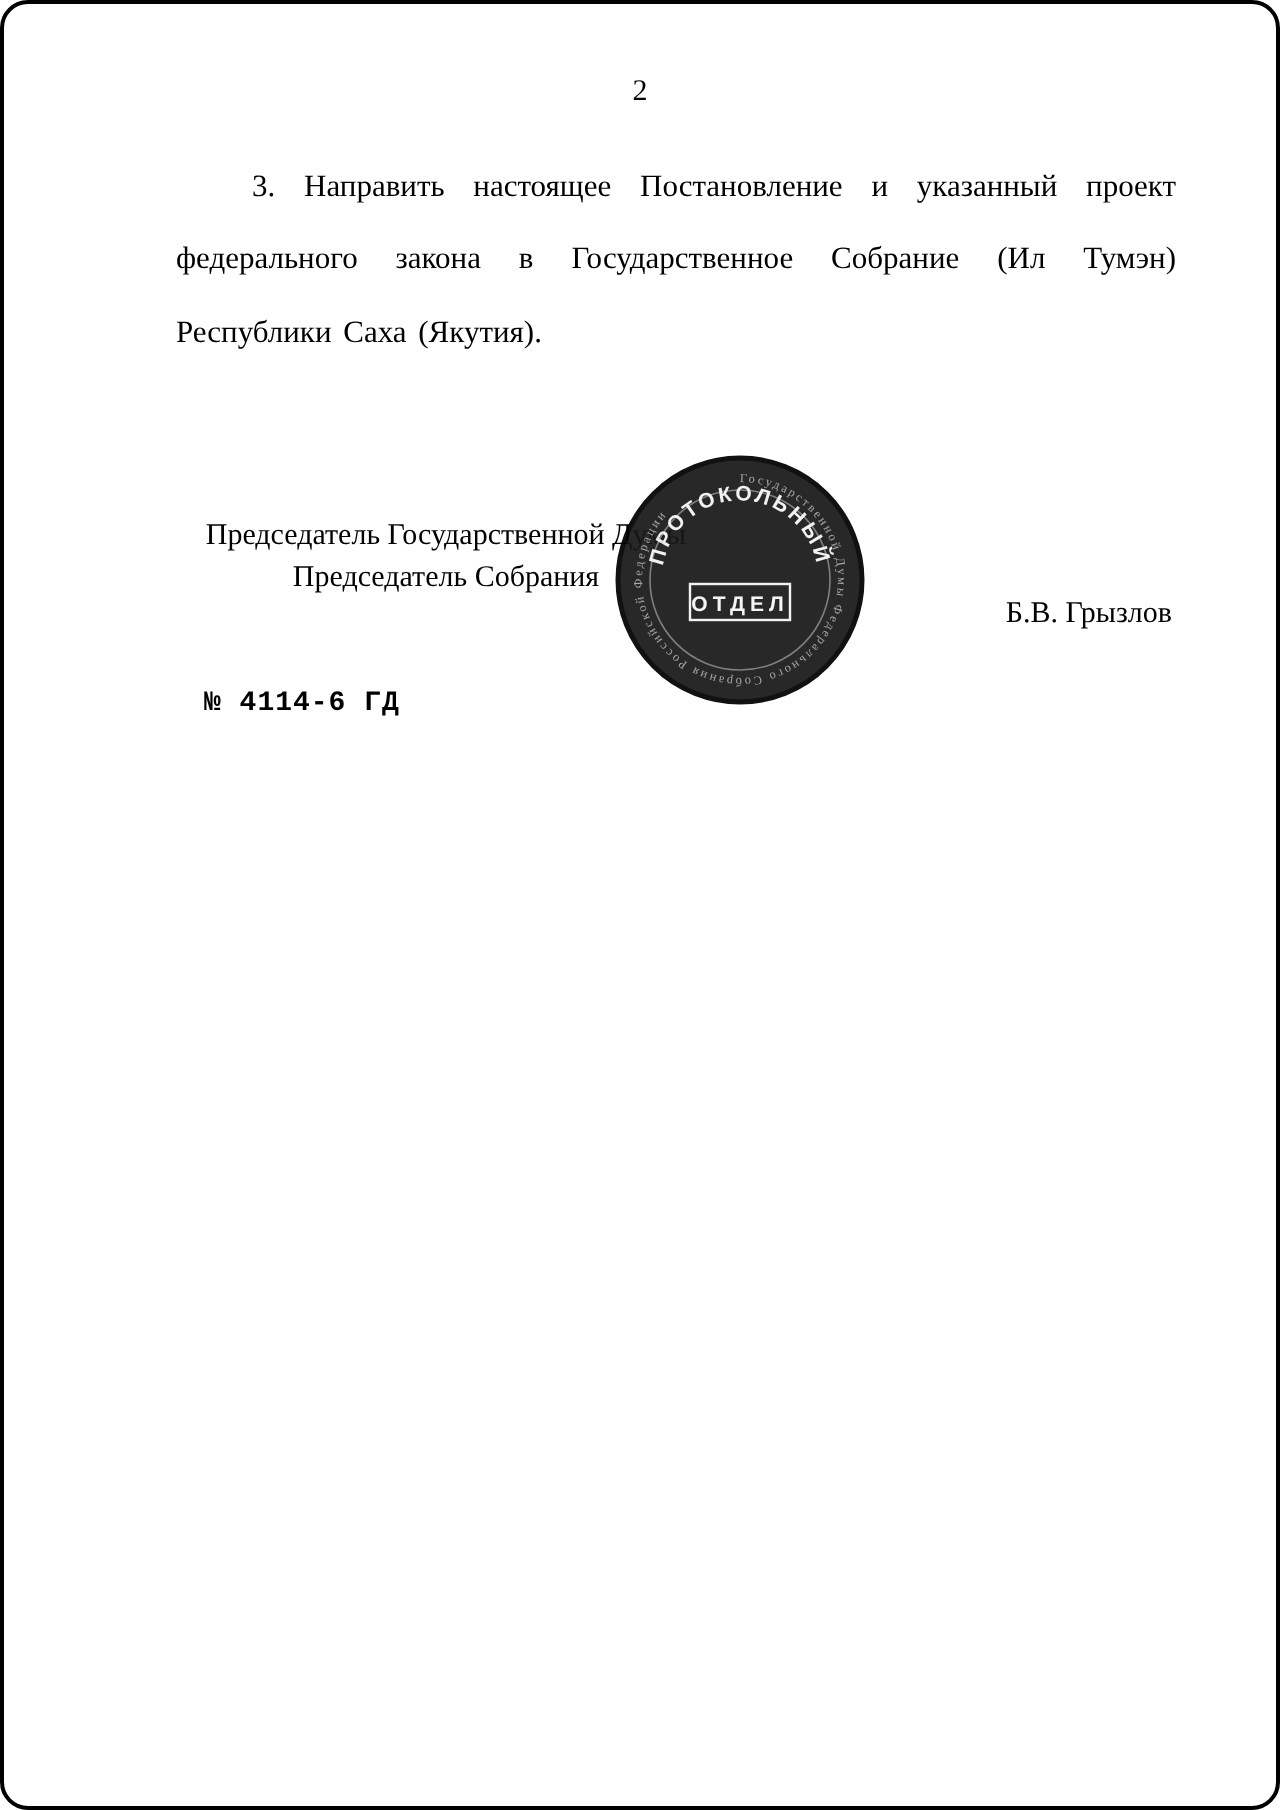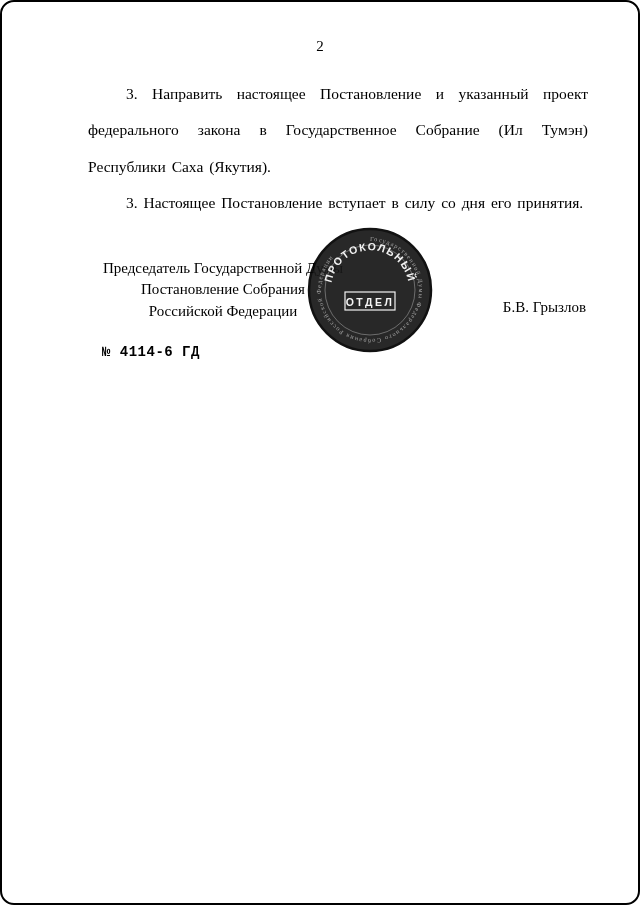--- a/index.html
+++ b/index.html
@@ -79,27 +79,25 @@
 </style>
 </head>
 <body>
 
 <div class="page">
 
   <div class="page-number">2</div>
 
   <div class="body-text">
     <p class="para">3. Направить настоящее Постановление и указанный проект федерального закона в Государственное Собрание (Ил Тумэн) Республики Саха (Якутия).</p>
-    <p class="para">3. Настоящее Постановление вступает в силу со дня его принятия.</p>
   </div>
 
   <div class="signature-block">
     <div>Председатель Государственной Думы</div>
-    <div>Постановление Собрания</div>
-    <div>Российской Федерации</div>
+    <div>Председатель Собрания</div>
   </div>
 
   <div class="signatory-name">Б.В. Грызлов</div>
 
   <svg class="stamp" viewBox="0 0 130 130" xmlns="http://www.w3.org/2000/svg">
     <circle cx="65" cy="65" r="61" fill="#181818"></circle>
     <circle cx="65" cy="65" r="61" fill="none" stroke="#000000" stroke-width="2.5"></circle>
     <circle cx="65" cy="65" r="45" fill="none" stroke="#e8e8e8" stroke-width="0.8" opacity="0.45"></circle>
     <path id="stamp-ring-path" d="M 65 16 A 49 49 0 1 1 64.99 16" fill="none"></path>
     <text font-size="6.2" fill="#d8d8d8" opacity="0.7" letter-spacing="1.2" font-family="Liberation Serif, serif">

